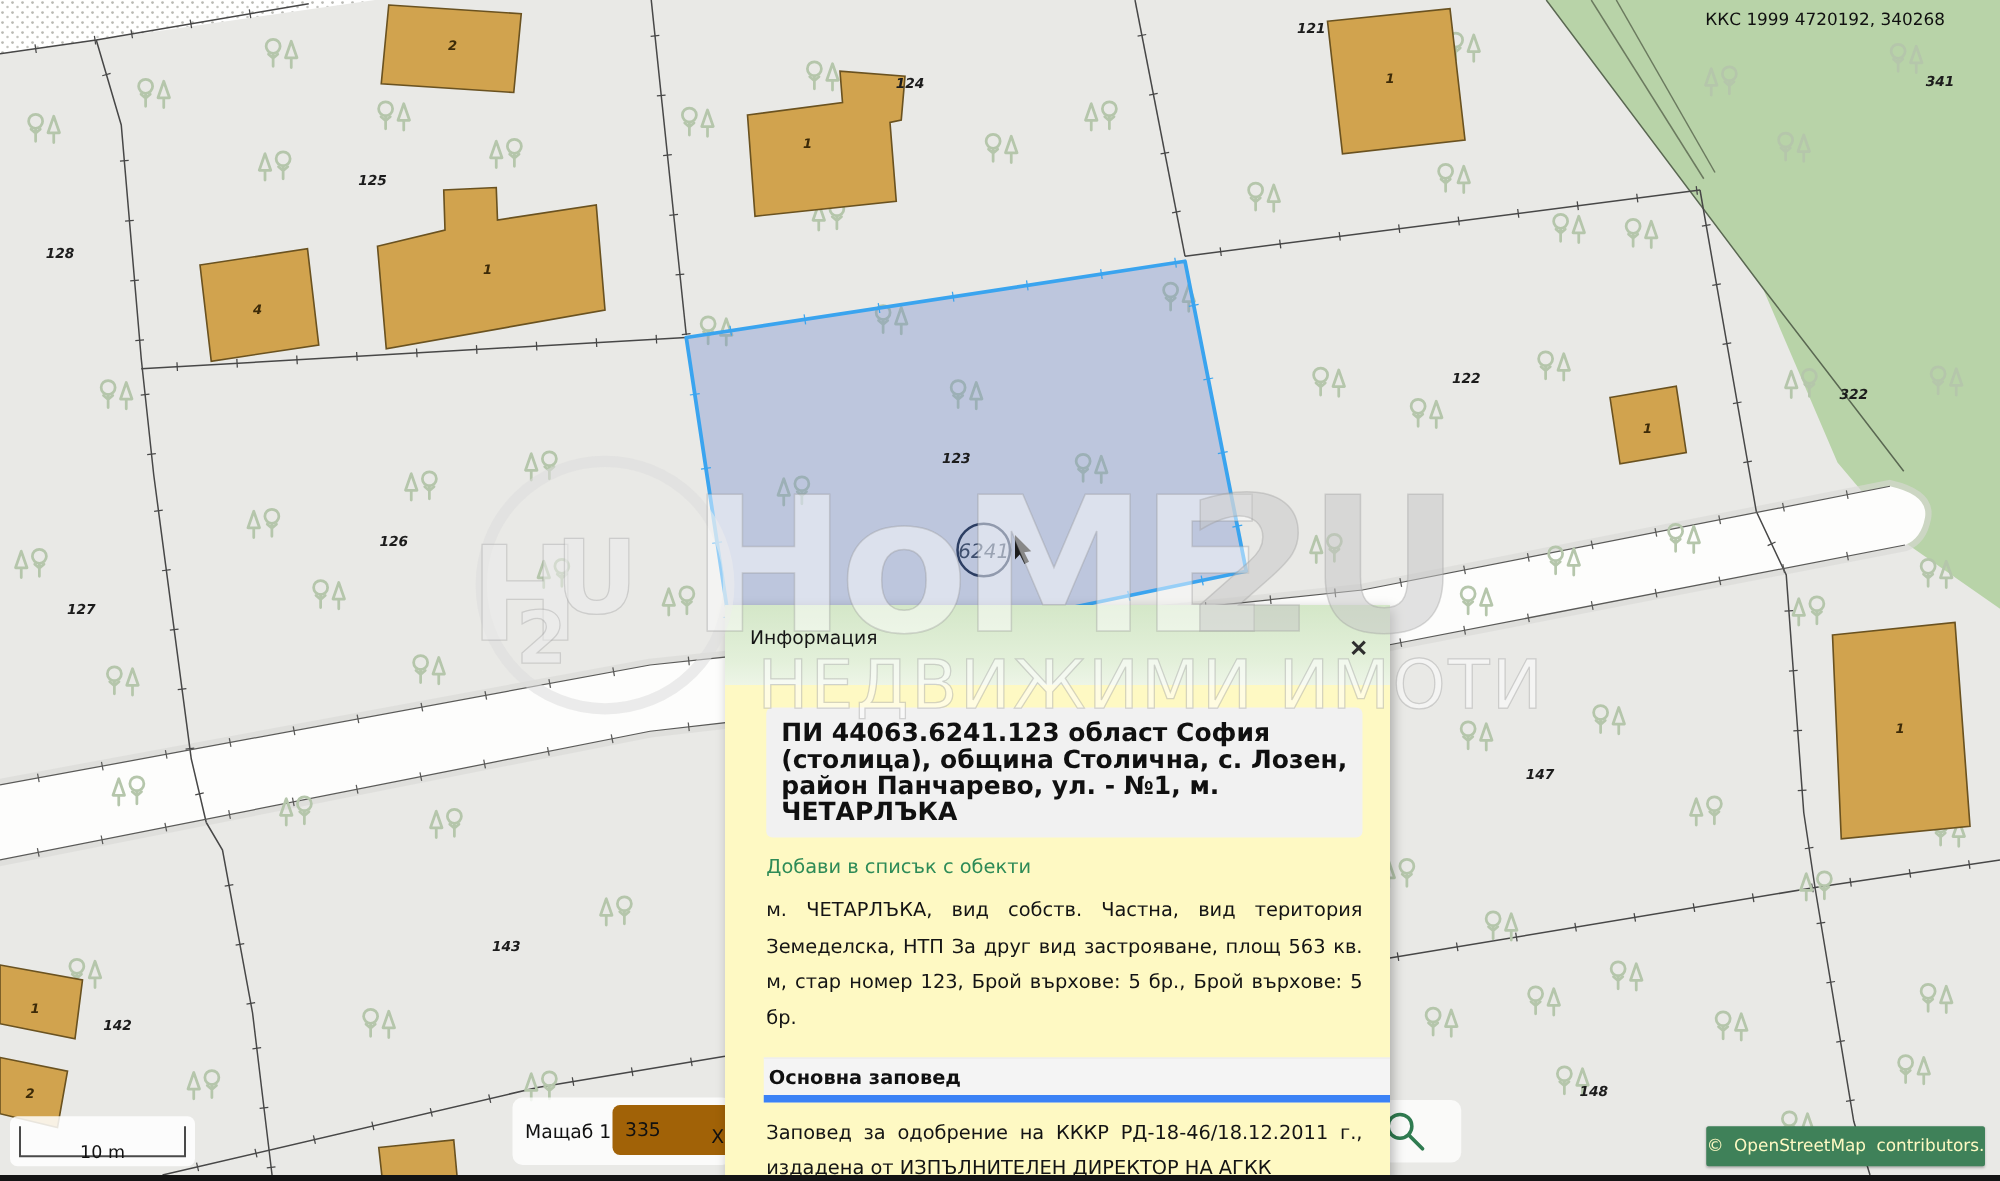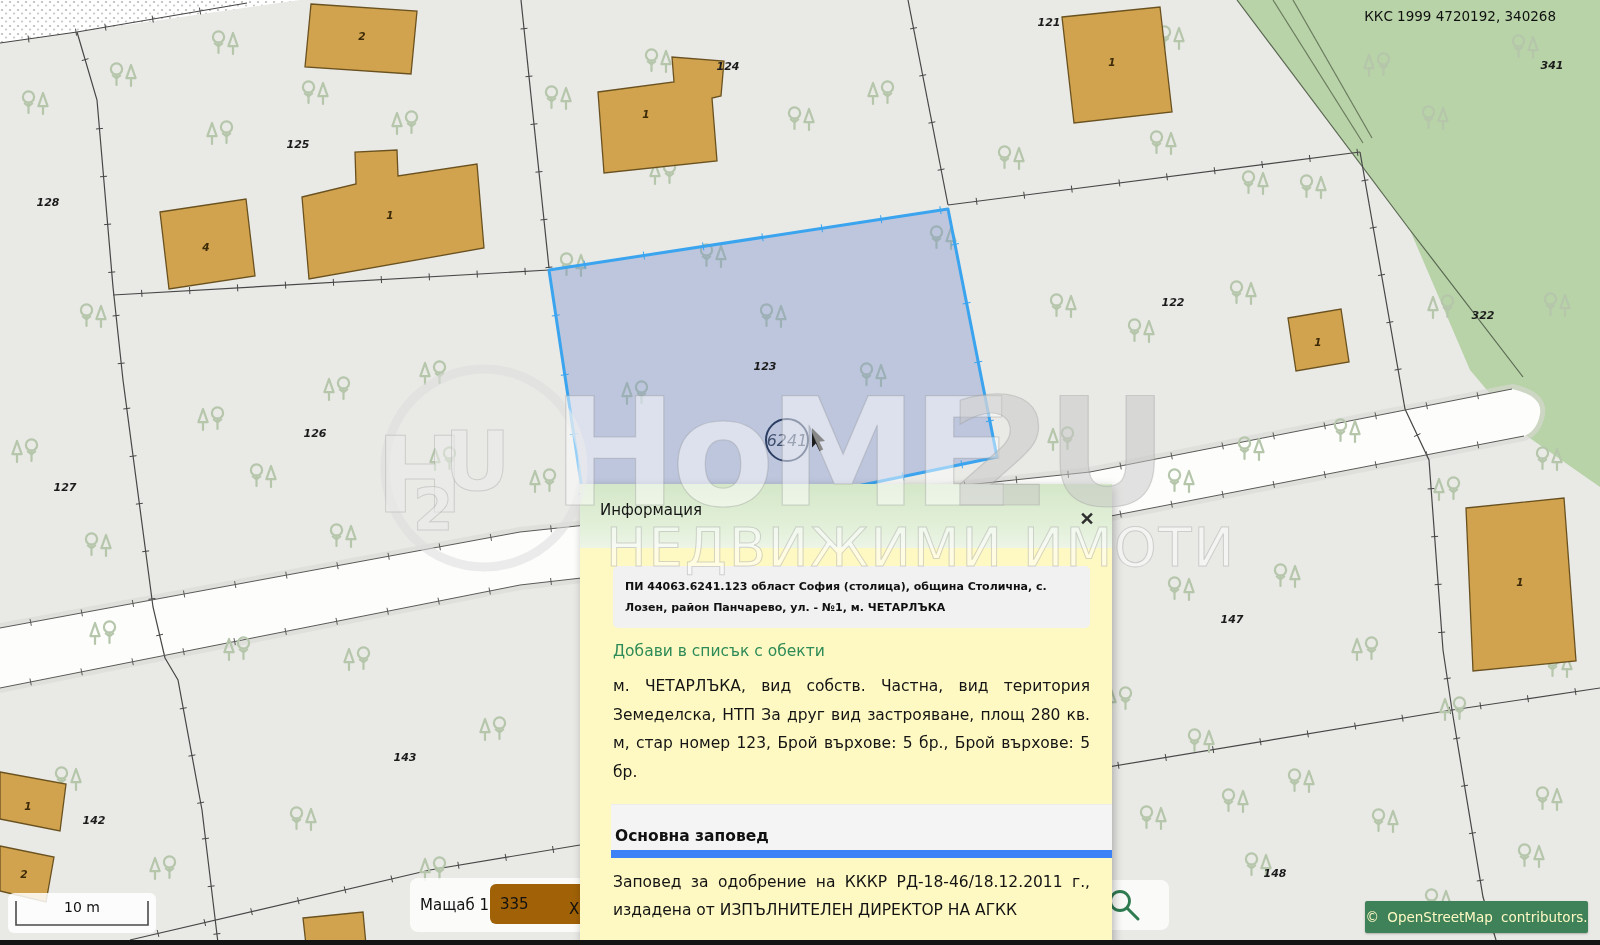--- a/index.html
+++ b/index.html
@@ -5,21 +5,21 @@
   html,body{margin:0;padding:0;background:#777;}
   .stage{position:relative;width:1600px;height:945px;overflow:hidden;background:#e9e9e6;
          font-family:"DejaVu Sans","Liberation Sans",sans-serif;}
   .stage svg{position:absolute;left:0;top:0;}
   #map{z-index:0;}
   
   .kks{position:absolute;top:8px;right:44px;z-index:10;font-size:13.5px;color:#101010;}
   .scalebar{position:absolute;left:8px;top:893px;width:148px;height:40px;z-index:10;
             background:rgba(255,255,255,.85);border-radius:6px;}
   .scalebar svg{position:absolute;left:0;top:0;}
-  .scalebar .lbl{position:absolute;left:0;top:6px;width:100%;text-align:center;font-size:14px;color:#111;}
+  .scalebar .lbl{position:absolute;left:0;top:21px;width:100%;text-align:center;font-size:14px;color:#111;}
   .scalepanel{position:absolute;left:410px;top:878px;width:176px;height:54px;z-index:10;
               background:rgba(255,255,255,.8);border-radius:8px;}
   .scalepanel .lbl{position:absolute;left:10px;top:18px;font-size:15px;color:#111;}
   .scalepanel input{position:absolute;left:80px;top:6px;width:118px;height:40px;border:none;outline:none;
                     border-radius:6px;background:#a16207;font-size:15px;padding:0 0 0 10px;color:#111;
                     font-family:"DejaVu Sans","Liberation Sans",sans-serif;}
   .xlabel{position:absolute;left:569px;top:900px;z-index:10;font-size:15px;color:#111;}
   .magbox{position:absolute;left:1097px;top:880px;width:72px;height:50px;z-index:10;
           background:rgba(255,255,255,.75);border-radius:8px;cursor:pointer;}
   .attribution{position:absolute;left:1365px;top:901px;width:223px;height:32px;z-index:10;
@@ -29,25 +29,25 @@
   .bottombar{position:absolute;left:0;bottom:0;width:100%;height:5px;background:#141414;z-index:60;}
   
   .popup{position:absolute;left:580px;top:484px;width:532px;height:461px;z-index:20;background:#fef9c3;
          box-shadow:2px 3px 9px rgba(0,0,0,.28);overflow:hidden;}
   .popup-header{position:relative;height:64px;background:linear-gradient(180deg,#d4e7c8 0%,#e3f0da 70%,#edf5e7 100%);}
   .popup-title{position:absolute;left:20px;top:17px;font-size:15px;color:#151515;}
   .popup-close{position:absolute;right:14px;top:24px;width:22px;height:22px;border:none;background:none;
                font-size:18px;font-weight:bold;color:#2e2e2e;cursor:pointer;line-height:20px;padding:0;}
   .popup-body{padding:0;}
   .addr-box{margin:18px 22px 0 33px;background:#f1f1f1;border-radius:5px;padding:10px 12px;
-            font-size:11px;font-weight:bold;line-height:21px;color:#101010;}
+            font-size:20px;font-weight:bold;line-height:21px;color:#101010;}
   .add-link{display:block;margin:14px 22px 0 33px;font-size:15.5px;color:#2e8b57;text-decoration:none;cursor:pointer;}
   .descr{margin:12px 22px 0 33px;font-size:15.5px;line-height:28.5px;color:#141414;text-align:justify;}
   .section-band{margin:18px 0 0 31px;background:#f4f4f4;border-top:1px solid #ececec;
-                border-bottom:8px solid #3b82f6;padding:21px 0 5px 4px;}
+                border-bottom:6px solid #3b82f6;padding:5px 0 5px 4px;}
   .section-band span{font-size:15.5px;font-weight:bold;color:#101010;}
   .order-text{margin:10px 22px 0 33px;font-size:15.5px;line-height:28px;color:#141414;text-align:justify;}
   
   #wm{z-index:40;pointer-events:none;}
 </style>
 </head>
 <body>
 
 <div class="stage">
 
@@ -406,21 +406,21 @@
   <div class="attribution">© OpenStreetMap contributors.</div>
 
   <div class="popup">
     <div class="popup-header">
       <div class="popup-title">Информация</div>
       <button class="popup-close">✕</button>
     </div>
     <div class="popup-body">
       <div class="addr-box">ПИ 44063.6241.123 област София (столица), община Столична, с. Лозен, район Панчарево, ул. - №1, м. ЧЕТАРЛЪКА</div>
       <a class="add-link">Добави в списък с обекти</a>
-      <div class="descr">м. ЧЕТАРЛЪКА, вид собств. Частна, вид територия Земеделска, НТП За друг вид застрояване, площ 280 кв. м, стар номер 123, Брой върхове: 5 бр., Брой върхове: 5 бр.</div>
+      <div class="descr">м. ЧЕТАРЛЪКА, вид собств. Частна, вид територия Земеделска, НТП За друг вид застрояване, площ 563 кв. м, стар номер 123, Брой върхове: 5 бр., Брой върхове: 5 бр.</div>
       <div class="section-band">
         <span>Основна заповед</span>
       </div>
       <div class="order-text">Заповед за одобрение на КККР РД-18-46/18.12.2011 г., издадена от ИЗПЪЛНИТЕЛЕН ДИРЕКТОР НА АГКК</div>
     </div>
   </div>
 
   <svg id="wm" width="1600" height="945" viewBox="0 0 1600 945">
     <circle cx="484" cy="468" r="99" fill="none" stroke="rgba(220,220,220,0.55)" stroke-width="9"></circle>
     <text x="376" y="512" font-size="105" font-weight="bold" fill="rgba(235,235,235,0.55)" stroke="rgba(140,140,140,0.30)">H</text>

